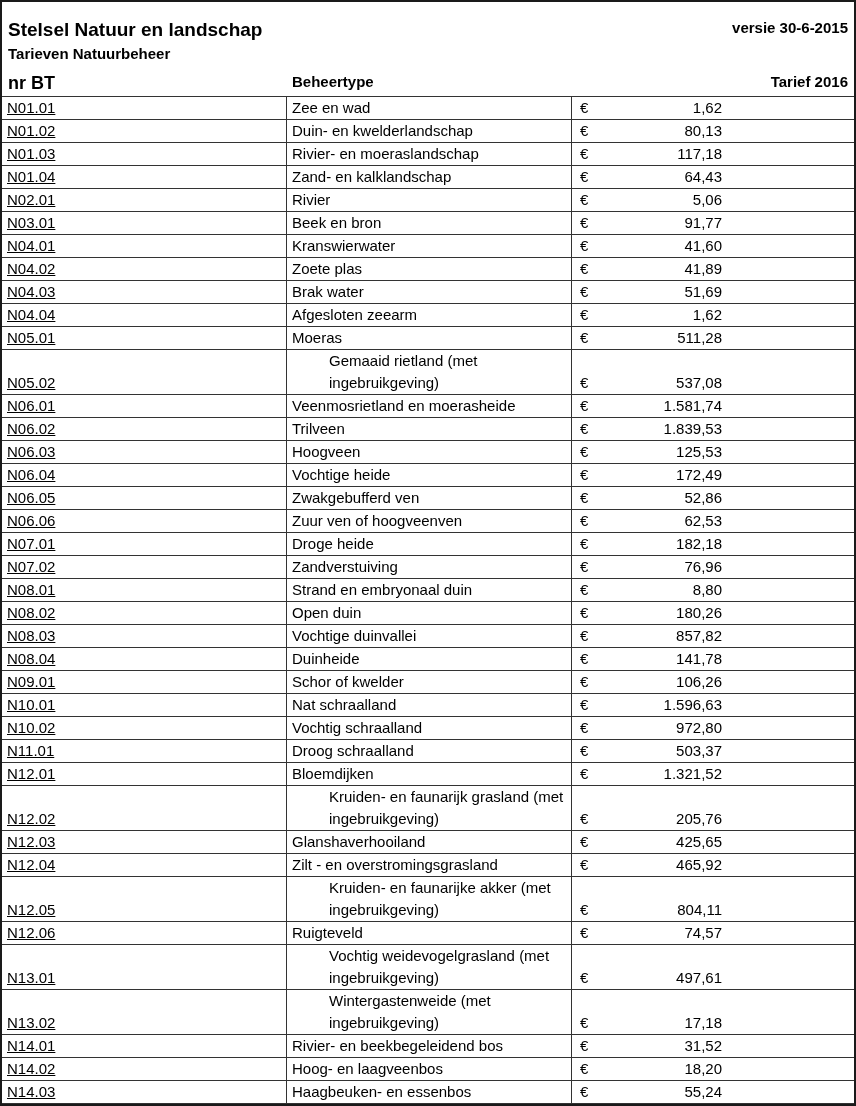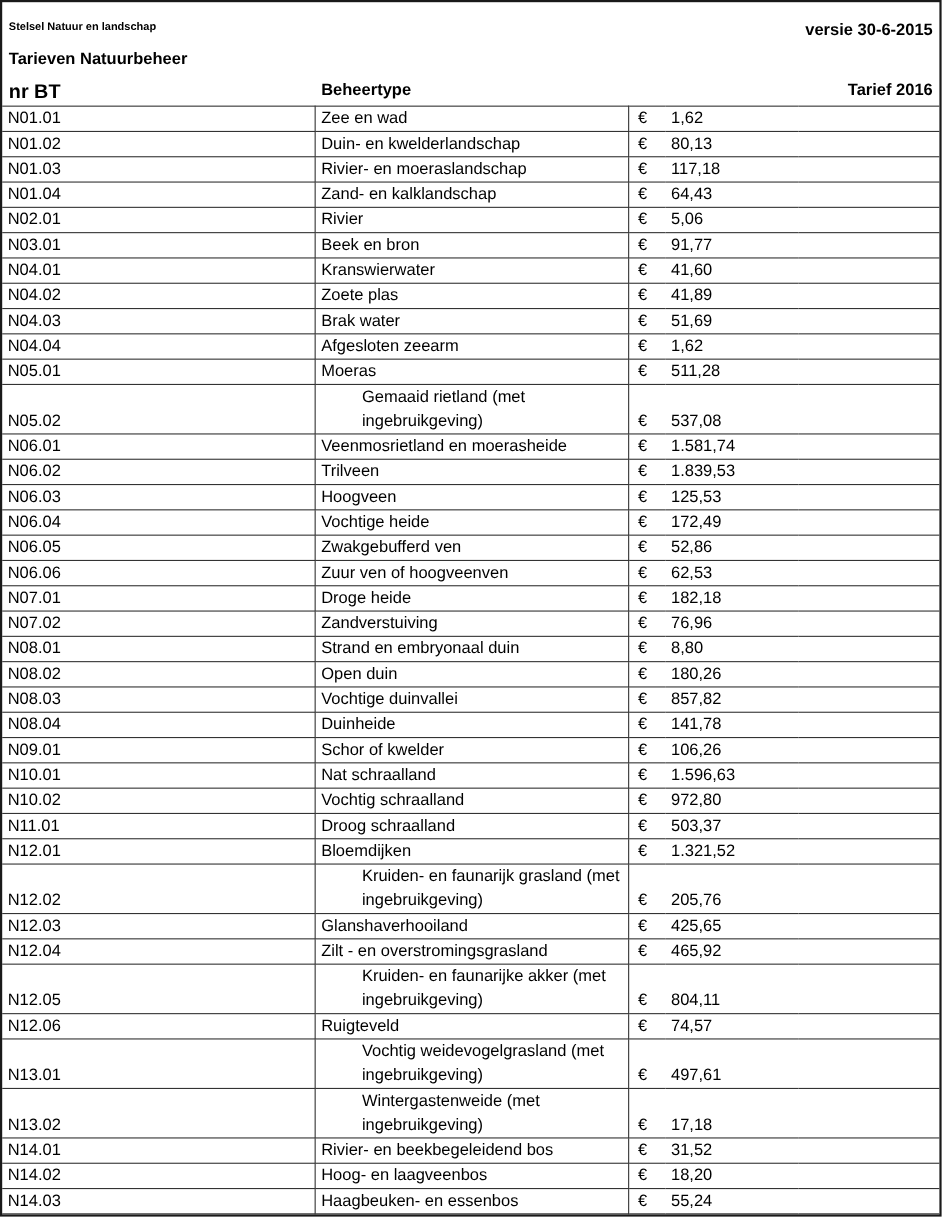--- a/index.html
+++ b/index.html
@@ -1,30 +1,30 @@
 <!DOCTYPE html>
 <html><head>
 <meta charset="utf-8">
 <style>
   html, body { margin: 0; padding: 0; background: #fff; }
   body { width: 856px; height: 1106px; overflow: hidden; font-family: "Liberation Sans", sans-serif; color: #000; }
   .sheet { position: relative; width: 852px; height: 1102px; border: 2px solid #1a1a1a; box-sizing: content-box; }
   .hdr { position: relative; height: 94px; }
-  .hdr .t1 { position: absolute; left: 6px; top: 17px; font-weight: bold; font-size: 10px; }
+  .hdr .t1 { position: absolute; left: 6px; top: 17px; font-weight: bold; font-size: 19px; }
   .hdr .ver { position: absolute; right: 6px; top: 17px; font-weight: bold; font-size: 15px; }
   .hdr .t2 { position: absolute; left: 6px; top: 43px; font-weight: bold; font-size: 15px; }
   .hdr .c1 { position: absolute; left: 6px; top: 71px; font-weight: bold; font-size: 18px; }
   .hdr .c2 { position: absolute; left: 290px; top: 71px; font-weight: bold; font-size: 15px; text-align: center; }
   .hdr .c3 { position: absolute; right: 6px; top: 71px; font-weight: bold; font-size: 15px; }
   table { border-collapse: collapse; width: 852px; table-layout: fixed; font-size: 15px; }
   td { border-top: 1.5px solid #333; border-bottom: 1.5px solid #333; padding: 0 5px; vertical-align: bottom; line-height: 22px; height: 22px; white-space: nowrap; }
-  td.code { width: 274px; border-right: 1.5px solid #333; }
+  td.code { width: 274px; border-right: 1.5px solid #333; text-decoration: underline; }
   td.name { width: 274px; border-right: 1.5px solid #333; white-space: normal; }
   td.eur { width: 20px; padding-left: 8px; }
-  td.val { width: 112px; text-align: left; padding-right: 4px; }
+  td.val { width: 112px; text-align: right; padding-right: 4px; }
   td.pad { width: auto; }
   tr.dbl td { height: 44px; }
   tr.dbl td.name { line-height: 22px; padding-left: 42px; }
 </style>
 </head>
 <body>
 
 <div class="sheet">
   <div class="hdr">
     <div class="t1">Stelsel Natuur en landschap</div>

